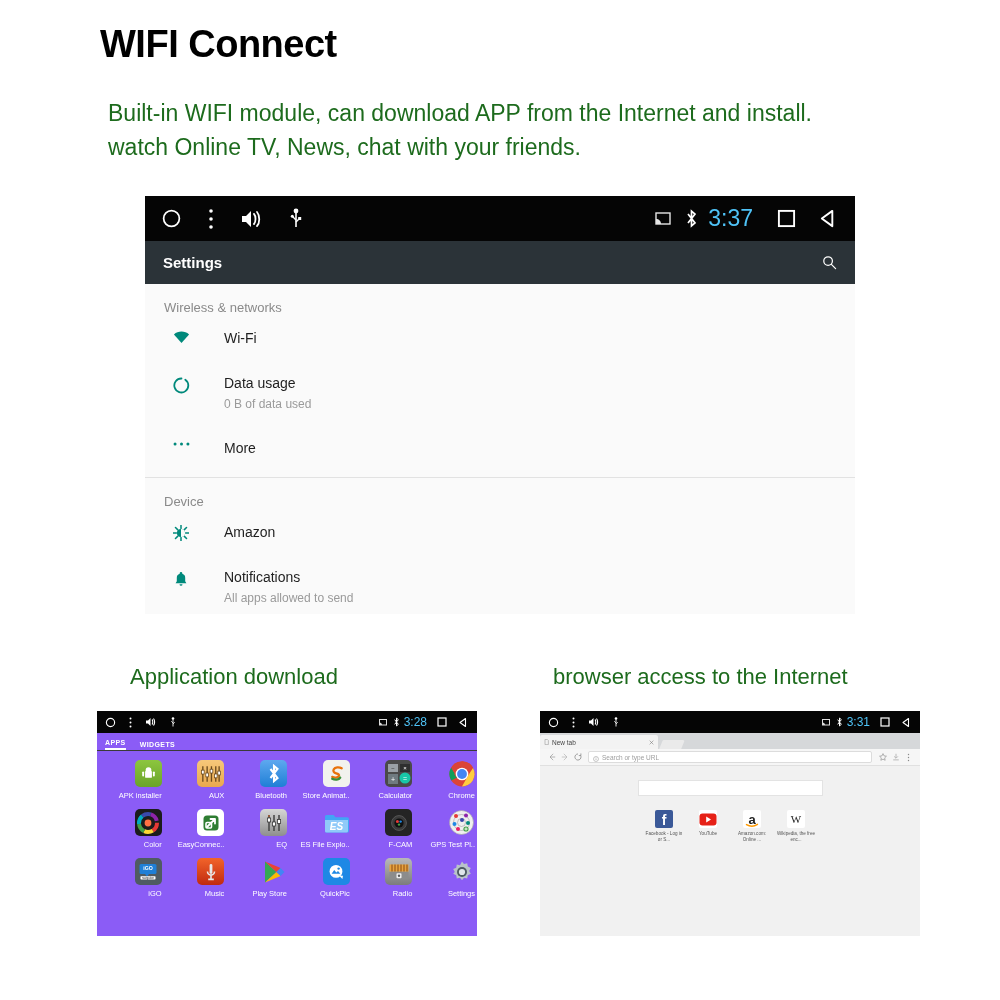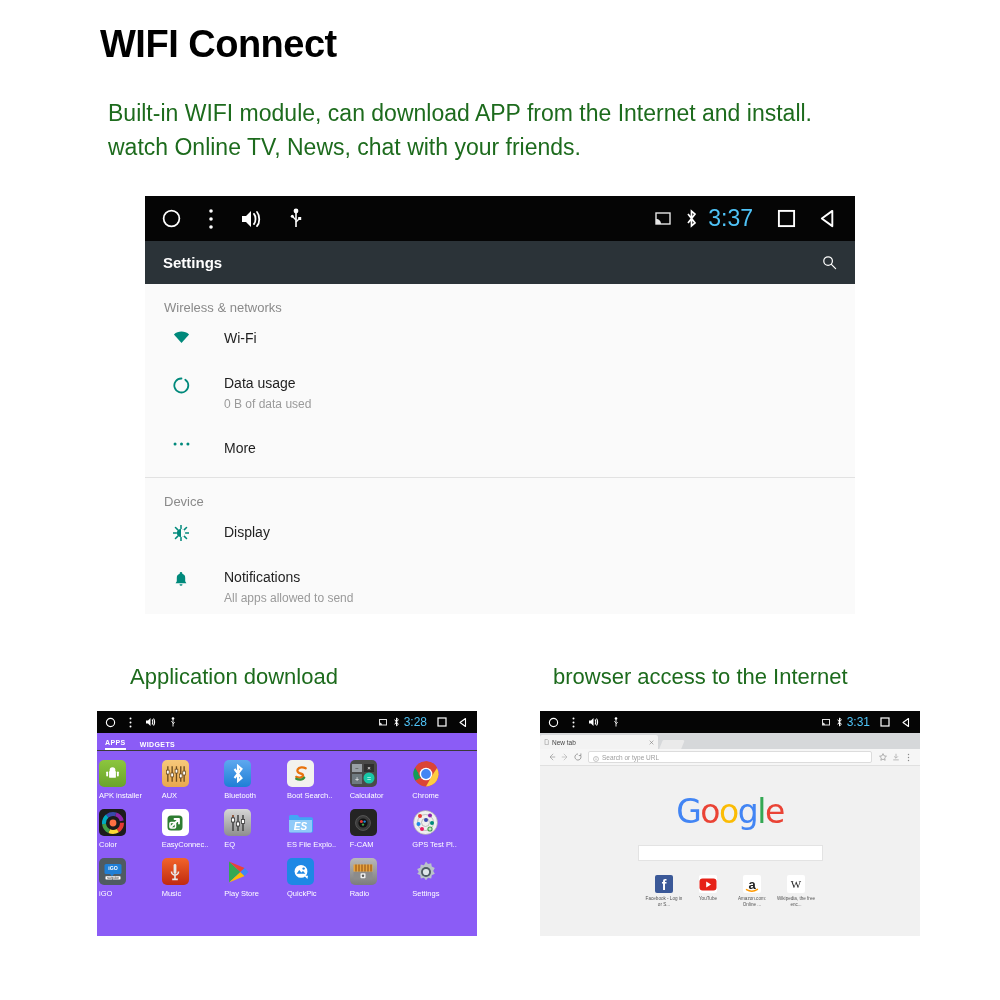--- a/index.html
+++ b/index.html
@@ -83,21 +83,21 @@
   .drawer-panel .sb-right > * { margin-left: 6px; }
   .drawer-panel .sb-time { font-size: 12px; margin: 0 4px; }
 
   .drawer-tabs { display: flex; align-items: flex-end; height: 17px; padding-left: 8px; }
   .drawer-tab { font-size: 7px; font-weight: bold; color: #ffffff; margin-right: 14px;
                 padding-bottom: 2px; letter-spacing: 0.4px; }
   .drawer-tab.active { border-bottom: 2px solid #ffffff; }
   .drawer-rule { height: 1px; background: #3a3a3a; }
 
   .app-grid { display: grid; grid-template-columns: repeat(6, 1fr); padding: 5px 2px 0 2px; }
-  .app-cell { display: flex; flex-direction: column; align-items: flex-start; padding: 4px 0 5px 0; }
+  .app-cell { display: flex; flex-direction: column; align-items: flex-end; padding: 4px 0 5px 0; }
   .app-icon { width: 27px; height: 27px; border-radius: 5px; position: relative;
               display: flex; align-items: center; justify-content: center; overflow: hidden; }
   .app-label { font-size: 7.5px; color: #ffffff; margin-top: 4px; white-space: nowrap; }
 
   
   .browser-panel {
     position: absolute; left: 540px; top: 711px;
     width: 380px; height: 225px; background: #f1f1f1; overflow: hidden;
   }
   .browser-panel .statusbar { height: 22px; padding: 0 8px; }
@@ -265,21 +265,21 @@
 
       <div class="pref">
         <span class="pref-icon">
           <svg width="16" height="16" viewBox="0 0 18 18">
               <circle cx="9" cy="9" r="4.6" fill="#00897b"></circle>
               <path d="M9 0.4v3.4M9 14.2v3.4M0.4 9h3.4M14.2 9h3.4M2.8 2.8l2.4 2.4M12.8 12.8l2.4 2.4M15.2 2.8l-2.4 2.4M5.2 12.8l-2.4 2.4" stroke="#00897b" stroke-width="1.7" stroke-linecap="round"></path>
               <path d="M9 4.4a4.6 4.6 0 0 1 0 9.2z" fill="#fafafa"></path>
             </svg>
         </span>
         <span class="pref-text">
-          <span class="pref-title">Display</span>
+          <span class="pref-title">Amazon</span>
         </span>
       </div>
 
       <div class="pref">
         <span class="pref-icon">
           <svg width="14" height="17" viewBox="0 0 14 17">
               <path d="M7 1a1.3 1.3 0 0 1 1.3 1.3v.5A4.2 4.2 0 0 1 11.2 7v3.2l1.2 2H1.6l1.2-2V7a4.2 4.2 0 0 1 2.9-4.2v-.5A1.3 1.3 0 0 1 7 1z" fill="#00897b"></path>
               <path d="M5.5 13.3a1.5 1.5 0 0 0 3 0" fill="#00897b"></path>
             </svg>
         </span>
@@ -398,21 +398,21 @@
         <span class="app-label">Bluetooth</span>
       </div>
 
       <div class="app-cell">
         <span class="app-icon" style="background:#f2f2ee">
           <svg width="19" height="19" viewBox="0 0 20 20">
               <path d="M15.5 4.5c-3-1.6-7-1.2-8.4 1.2-1.2 2 .4 3.6 2.6 4.2 2.2.6 3.6 1.4 2.8 2.8-1 1.8-4.6 2-7 .8" stroke="#e8720c" stroke-width="2.4" fill="none" stroke-linecap="round"></path>
               <path d="M5.5 15.5c3 1.6 7 1.2 8.4-1.2" stroke="#3a8f3a" stroke-width="2.4" fill="none" stroke-linecap="round"></path>
             </svg>
         </span>
-        <span class="app-label">Boot Search..</span>
+        <span class="app-label">Store Animat..</span>
       </div>
 
       <div class="app-cell">
         <span class="app-icon" style="background:#4a4a4a">
           <svg width="24" height="24" viewBox="0 0 24 24">
               <rect x="1" y="2" width="10" height="8" fill="#9aa0a6"></rect>
               <rect x="13" y="2" width="10" height="8" fill="#2f2f2f"></rect>
               <rect x="1" y="12" width="10" height="10" fill="#6f7a80"></rect>
               <circle cx="18" cy="16" r="5.5" fill="#18c7a8"></circle>
               <text x="6" y="8" font-size="6" fill="#2b2b2b" text-anchor="middle" font-family="sans-serif">−</text>
@@ -719,23 +719,20 @@
       <span class="tb-ico">
         <svg width="3" height="9" viewBox="0 0 4 12">
             <circle cx="2" cy="2" r="0.9" fill="#8a8a8a"></circle>
             <circle cx="2" cy="6" r="0.9" fill="#8a8a8a"></circle>
             <circle cx="2" cy="10" r="0.9" fill="#8a8a8a"></circle>
           </svg>
       </span>
     </div>
 
     <div class="ntp">
-      <div class="google-logo">
-        <span class="g-b">G</span><span class="g-r">o</span><span class="g-y">o</span><span class="g-b">g</span><span class="g-g">l</span><span class="g-r">e</span>
-      </div>
 
       <div class="ntp-search"></div>
 
       <div class="shortcuts">
         <div class="sc">
           <span class="sc-icon" style="background:#3b5998">
             <svg width="18" height="18" viewBox="0 0 18 18">
                 <text x="9" y="14.5" font-size="14" font-weight="bold" fill="#ffffff" text-anchor="middle" font-family="sans-serif">f</text>
               </svg>
           </span>

